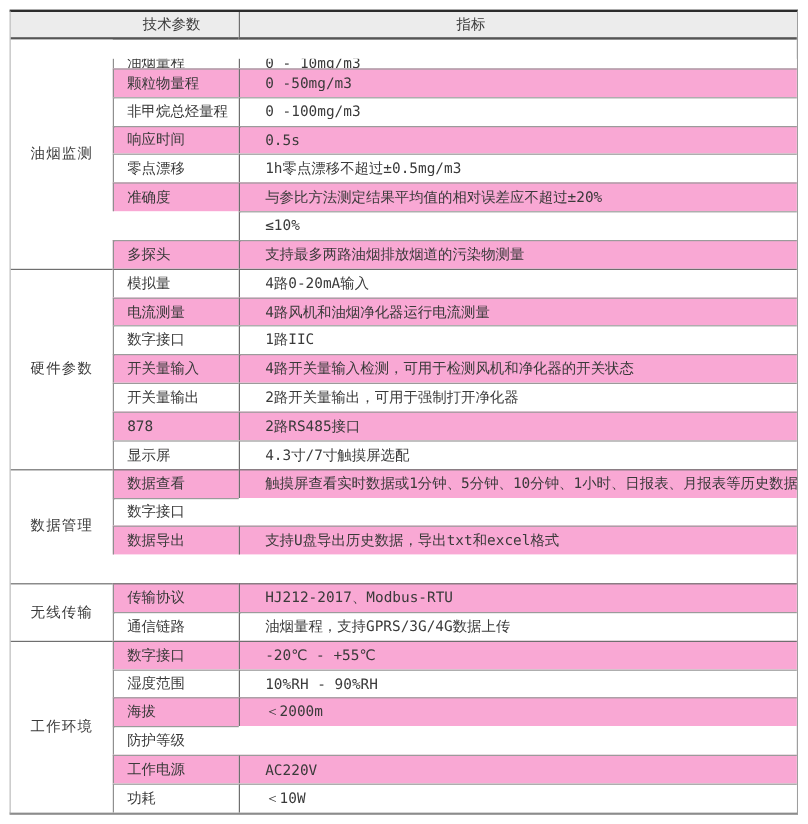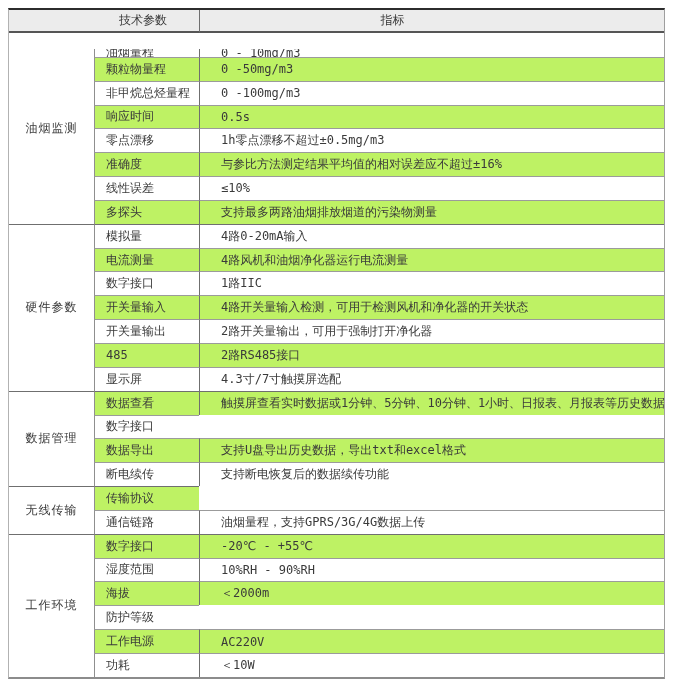--- a/index.html
+++ b/index.html
@@ -31,21 +31,21 @@
   }
   .head-right{
     grid-column:3;grid-row:1;background:#ececec;
     justify-content:center;padding-right:79px;
     border-bottom:2px solid #555555;
     border-left:1px solid #6f6f6f;
   }
   .cat{grid-column:1;justify-content:center;letter-spacing:1px;}
   .p{grid-column:2;padding-left:11px;border-left:1px solid #8f8f8f;border-top:1px solid #9b9b9b;}
   .v{grid-column:3;padding-left:21px;border-left:1px solid #6f6f6f;border-top:1px solid #9b9b9b;}
-  .g{background:#bef264;}
+  .g{background:#f9a8d4;}
   .first{border-top:none;margin-top:16px;}
   .sec{border-top:1px solid #6f6f6f;}
 </style>
 </head>
 <body>
 
 <div class="spec-table">
 
   <div class="cell head-left">技术参数</div>
   <div class="cell head-right">指标</div>
@@ -60,50 +60,48 @@
   <div class="cell v first" style="grid-row:2">0 - 10mg/m3</div>
   <div class="cell p g" style="grid-row:3">颗粒物量程</div>
   <div class="cell v g" style="grid-row:3">0 -50mg/m3</div>
   <div class="cell p" style="grid-row:4">非甲烷总烃量程</div>
   <div class="cell v" style="grid-row:4">0 -100mg/m3</div>
   <div class="cell p g" style="grid-row:5">响应时间</div>
   <div class="cell v g" style="grid-row:5">0.5s</div>
   <div class="cell p" style="grid-row:6">零点漂移</div>
   <div class="cell v" style="grid-row:6">1h零点漂移不超过±0.5mg/m3</div>
   <div class="cell p g" style="grid-row:7">准确度</div>
-  <div class="cell v g" style="grid-row:7">与参比方法测定结果平均值的相对误差应不超过±16%</div>
-  <div class="cell p" style="grid-row:8">线性误差</div>
+  <div class="cell v g" style="grid-row:7">与参比方法测定结果平均值的相对误差应不超过±20%</div>
   <div class="cell v" style="grid-row:8">≤10%</div>
   <div class="cell p g" style="grid-row:9">多探头</div>
   <div class="cell v g" style="grid-row:9">支持最多两路油烟排放烟道的污染物测量</div>
 
   <div class="cell p sec" style="grid-row:10">模拟量</div>
   <div class="cell v sec" style="grid-row:10">4路0-20mA输入</div>
   <div class="cell p g" style="grid-row:11">电流测量</div>
   <div class="cell v g" style="grid-row:11">4路风机和油烟净化器运行电流测量</div>
   <div class="cell p" style="grid-row:12">数字接口</div>
   <div class="cell v" style="grid-row:12">1路IIC</div>
   <div class="cell p g" style="grid-row:13">开关量输入</div>
   <div class="cell v g" style="grid-row:13">4路开关量输入检测，可用于检测风机和净化器的开关状态</div>
   <div class="cell p" style="grid-row:14">开关量输出</div>
   <div class="cell v" style="grid-row:14">2路开关量输出，可用于强制打开净化器</div>
-  <div class="cell p g" style="grid-row:15">485</div>
+  <div class="cell p g" style="grid-row:15">878</div>
   <div class="cell v g" style="grid-row:15">2路RS485接口</div>
   <div class="cell p" style="grid-row:16">显示屏</div>
   <div class="cell v" style="grid-row:16">4.3寸/7寸触摸屏选配</div>
 
   <div class="cell p g sec" style="grid-row:17">数据查看</div>
   <div class="cell v g sec" style="grid-row:17">触摸屏查看实时数据或1分钟、5分钟、10分钟、1小时、日报表、月报表等历史数据查询</div>
   <div class="cell p" style="grid-row:18">数字接口</div>
   <div class="cell p g" style="grid-row:19">数据导出</div>
   <div class="cell v g" style="grid-row:19">支持U盘导出历史数据，导出txt和excel格式</div>
-  <div class="cell p" style="grid-row:20">断电续传</div>
-  <div class="cell v" style="grid-row:20">支持断电恢复后的数据续传功能</div>
 
   <div class="cell p g sec" style="grid-row:21">传输协议</div>
+  <div class="cell v g sec" style="grid-row:21">HJ212-2017、Modbus-RTU</div>
   <div class="cell p" style="grid-row:22">通信链路</div>
   <div class="cell v" style="grid-row:22">油烟量程，支持GPRS/3G/4G数据上传</div>
 
   <div class="cell p g sec" style="grid-row:23">数字接口</div>
   <div class="cell v g sec" style="grid-row:23">-20℃ - +55℃</div>
   <div class="cell p" style="grid-row:24">湿度范围</div>
   <div class="cell v" style="grid-row:24">10%RH - 90%RH</div>
   <div class="cell p g" style="grid-row:25">海拔</div>
   <div class="cell v g" style="grid-row:25">＜2000m</div>
   <div class="cell p" style="grid-row:26">防护等级</div>

